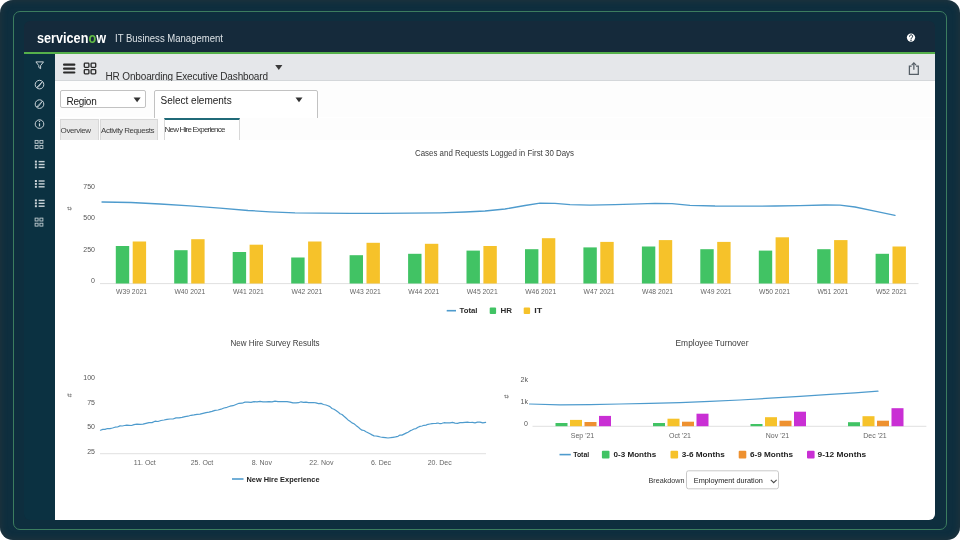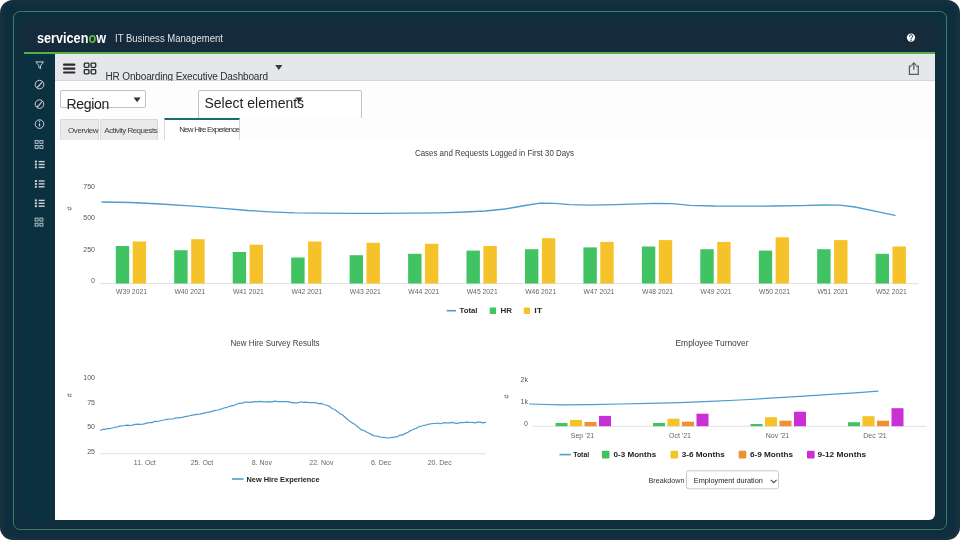--- a/index.html
+++ b/index.html
@@ -8,25 +8,25 @@
 #gborder { left:13px; top:11px; width:934px; height:519px; border:1px solid #3c7d5f; border-radius:7px; }
 #app { left:23.5px; top:21px; width:911.3px; height:499px; border-radius:6px; overflow:hidden; }
 #topbar { left:0; top:0; width:100%; height:31px; background:#152a3b; }
 #gline { left:0; top:31px; width:100%; height:1.7px; background:#55b04b; }
 #sidebar { left:0; top:32.7px; width:31.5px; height:466.3px; background:#0b3141; }
 #content { left:31.5px; top:32.7px; right:0; height:466.3px; background:#fff; }
 #hdrrow { left:31.5px; top:32.7px; right:0; height:27.6px; background:#e5e7ea; border-bottom:1px solid #d4d7da; }
 #filtrow { left:31.5px; top:60.3px; right:0; height:36.2px; background:#fdfdfd; }
 #tabrow { left:31.5px; top:96.5px; right:0; height:22.5px; background:#fdfdfd; }
 .dashtitle { left:50.5px; top:17px; font-size:10px; color:#2f2f2f; letter-spacing:-0.15px; }
-.dd { background:#fff; border:1px solid #c2c2c2; border-radius:2px; font-size:14px; color:#222; }
+.dd { background:#fff; border:1px solid #c2c2c2; border-radius:2px; font-size:10px; color:#222; }
 #dd1 { left:4.5px; top:9.2px; width:86px; height:17.5px; }
-#dd2 { left:98.5px; top:8.4px; width:164px; height:34px;margin-left:44px; }
+#dd2 { left:98.5px; top:8.4px; width:164px; height:34px; }
 .ddtxt { left:6px; top:4.5px; }
-.tab { font-size:8px; color:#3d3d3d; text-align:right; }
+.tab { font-size:8px; color:#3d3d3d; text-align:left; }
 .tabi { top:1.7px; height:20.8px; background:#eaeaea; border:1px solid #d8d8d8; border-bottom:none; }
 .taba { top:0; height:22.5px; background:#fff; border-left:1px solid #d8d8d8; border-right:1px solid #d8d8d8; border-top:2px solid #206a78; color:#333; }
 .tabtxt { display:block; margin-top:5.6px; }
 </style></head>
 <body>
 <div class="abs" id="frame"></div>
 <div class="abs" id="gborder"></div>
 <div class="abs" id="app">
   <div class="abs" id="topbar">
   </div>

